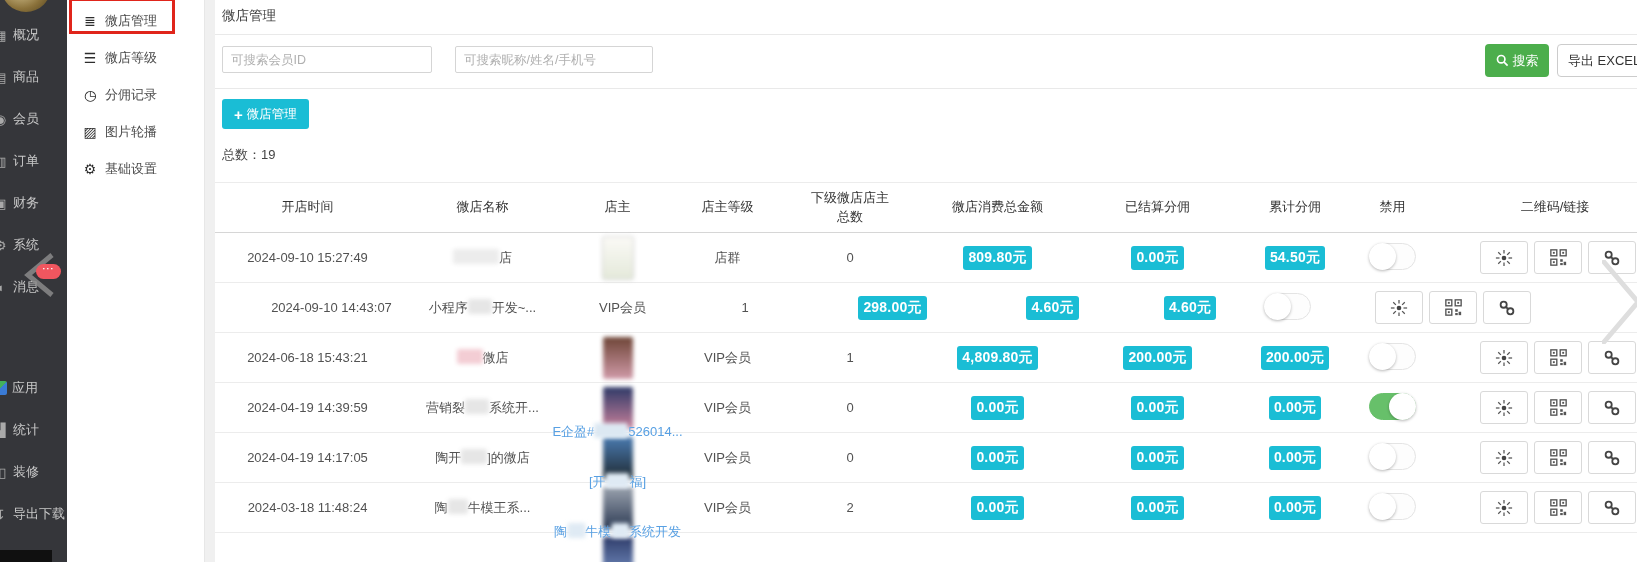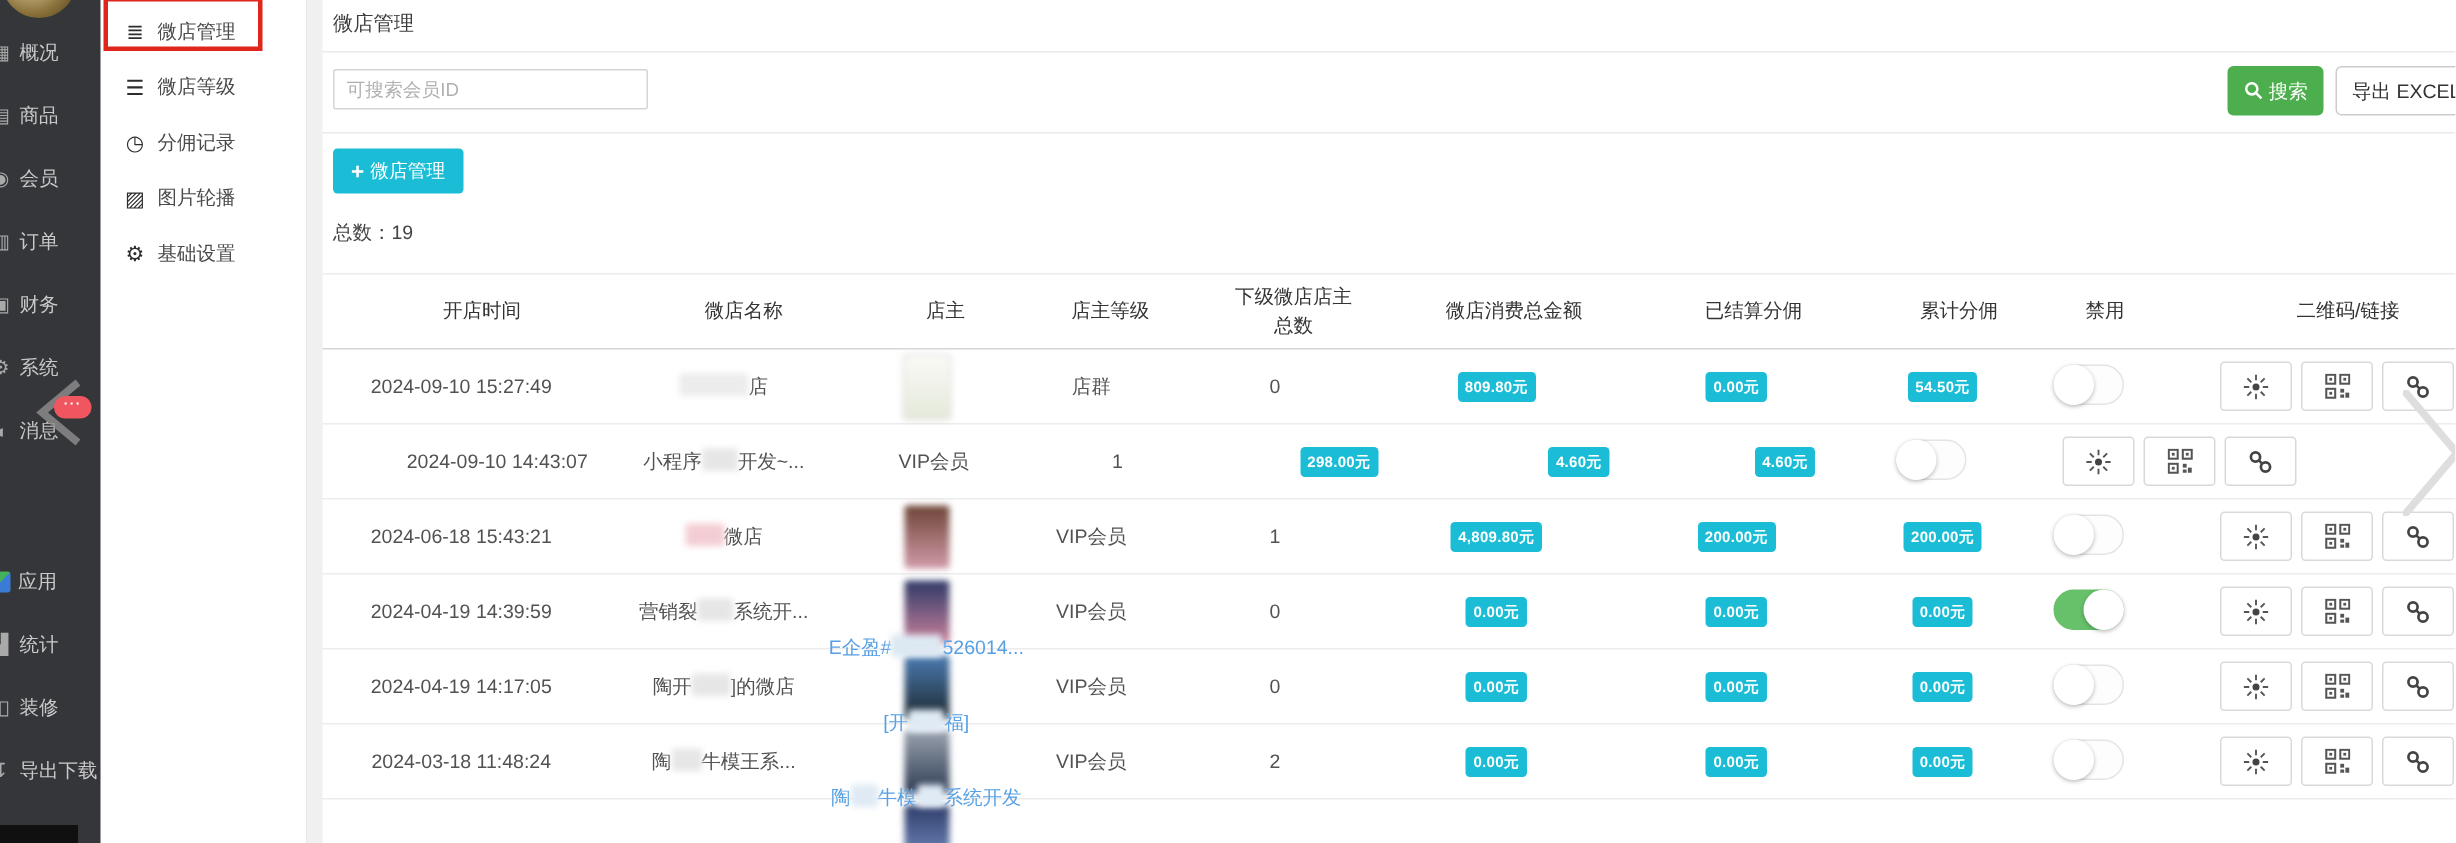--- a/index.html
+++ b/index.html
@@ -60,21 +60,21 @@
   .th { font-size:13px; color:#333; text-align:center; white-space:pre-line; line-height:1.45; }
   .trow { display:flex; height:50px; align-items:center; border-bottom:1px solid #ececec; position:relative; }
   .td { font-size:13px; color:#525252; text-align:center; }
   .name-cell { white-space:nowrap; overflow:visible; }
   .chip { display:inline-block; height:15px; border-radius:2px; filter:blur(2px); vertical-align:-2px; }
   .owner-cell { position:relative; height:50px; display:flex; align-items:center; justify-content:center; }
   .ava { width:30px; height:42px; border-radius:2px; filter:blur(2px); }
   .nick { position:absolute; left:50%; transform:translateX(-50%); bottom:-8px; white-space:nowrap;
           color:var(--link-blue,#58a0e3); font-size:13px; z-index:3; cursor:pointer; }
   .money { display:inline-block; background:var(--accent-cyan,#1abdd5); color:#fff; font-weight:bold;
-           font-size:10px; padding:3px 5px; border-radius:3px; letter-spacing:.2px; }
+           font-size:14px; padding:3px 5px; border-radius:3px; letter-spacing:.2px; }
   .toggle { width:47px; height:27px; border-radius:14px; background:#fdfdfd; border:1px solid #e4e4e4;
             position:relative; display:inline-block; cursor:pointer; }
   .toggle .knob { position:absolute; top:-1px; left:-1px; width:27px; height:27px; border-radius:50%;
                   background:#fff; box-shadow:0 1px 3px rgba(0,0,0,.28); }
   .toggle.on { background:var(--toggle-on-green,#67c06a); border-color:var(--toggle-on-green,#67c06a); }
   .toggle.on .knob { left:auto; right:-1px; }
   .acts { display:flex; gap:6px; justify-content:flex-start; padding-left:50px; }
   .act-btn { width:48px; height:33px; background:#fff; border:1px solid #d9d9d9; border-radius:3px;
              display:flex; align-items:center; justify-content:center; cursor:pointer; flex:none; }
   .right-chev { position:absolute; left:1602px; top:260px; z-index:8; }
@@ -164,20 +164,21 @@
       </div>
     <div class="annotation"></div>
   </aside>
 
   <main class="main">
     <div class="gutter"></div>
     <div class="page-title">微店管理</div>
     <div class="hr hr1"></div>
 
     <input class="s-input" style="left: 17px; width: 210px;" placeholder="可搜索会员ID">
+    <input class="s-input" style="left: 250px; width: 198px;" placeholder="可搜索昵称/姓名/手机号">
     <button class="btn-search">
       <svg width="13" height="13" viewBox="0 0 14 14">
         <circle cx="5.6" cy="5.6" r="4" fill="none" stroke="#fff" stroke-width="1.8"></circle>
         <line x1="8.7" y1="8.7" x2="12.5" y2="12.5" stroke="#fff" stroke-width="1.8"></line>
       </svg>
       <span>搜索</span>
     </button>
     <button class="btn-excel">导出 EXCEL</button>
     <div class="hr hr2"></div>
 
@@ -185,21 +186,21 @@
       <span class="plus">+</span>
       <span>微店管理</span>
     </button>
 
     <div class="total-line">
       <span>总数：</span><span>19</span>
     </div>
 
     <div class="tbl">
       <div class="thead" id="thead">
-          <div class="th" style="width: 185px; margin-left: 14px;">开店时间</div>
+          <div class="th" style="width: 185px;">开店时间</div>
           <div class="th" style="width: 165px;">微店名称</div>
           <div class="th" style="width: 105px;">店主</div>
           <div class="th" style="width: 115px;">店主等级</div>
           <div class="th" style="width: 130px;">下级微店店主
 总数</div>
           <div class="th" style="width: 165px;">微店消费总金额</div>
           <div class="th" style="width: 155px;">已结算分佣</div>
           <div class="th" style="width: 120px;">累计分佣</div>
           <div class="th" style="width: 75px;">禁用</div>
           <div class="th" style="width: 250px;">二维码/链接</div>

